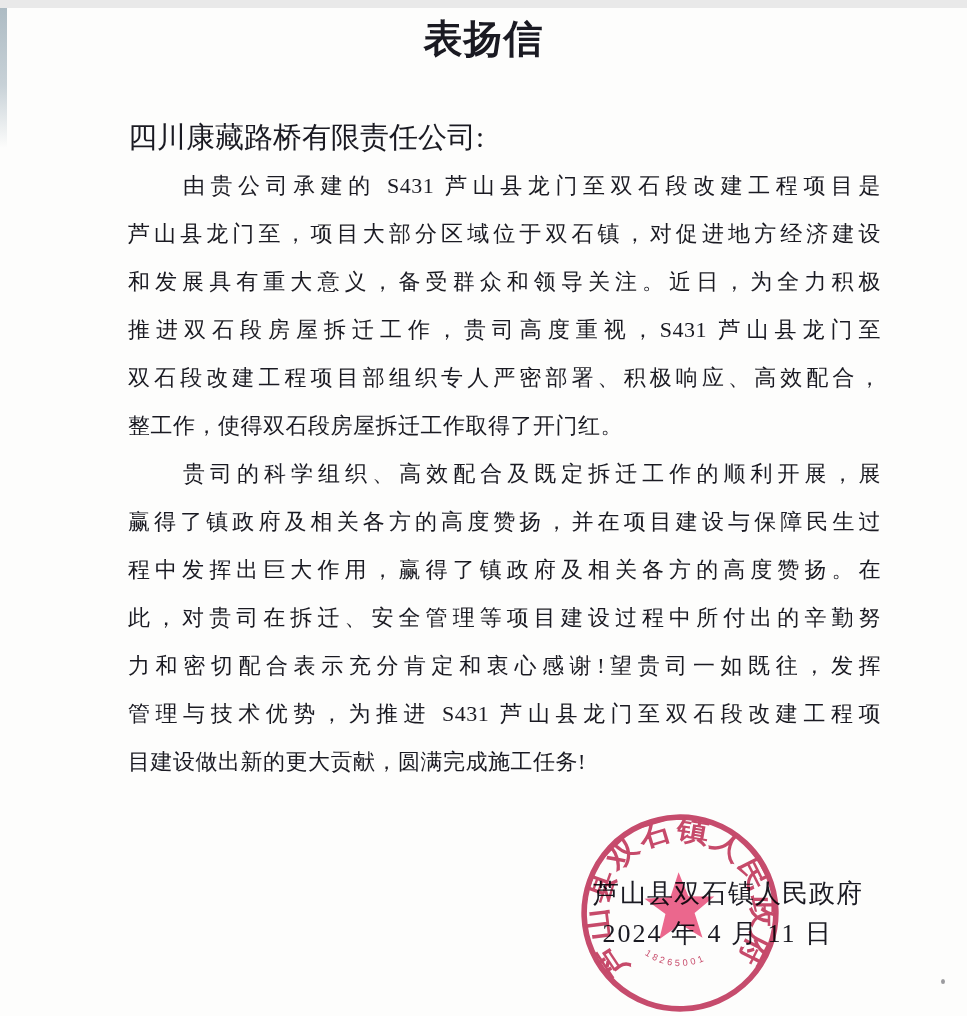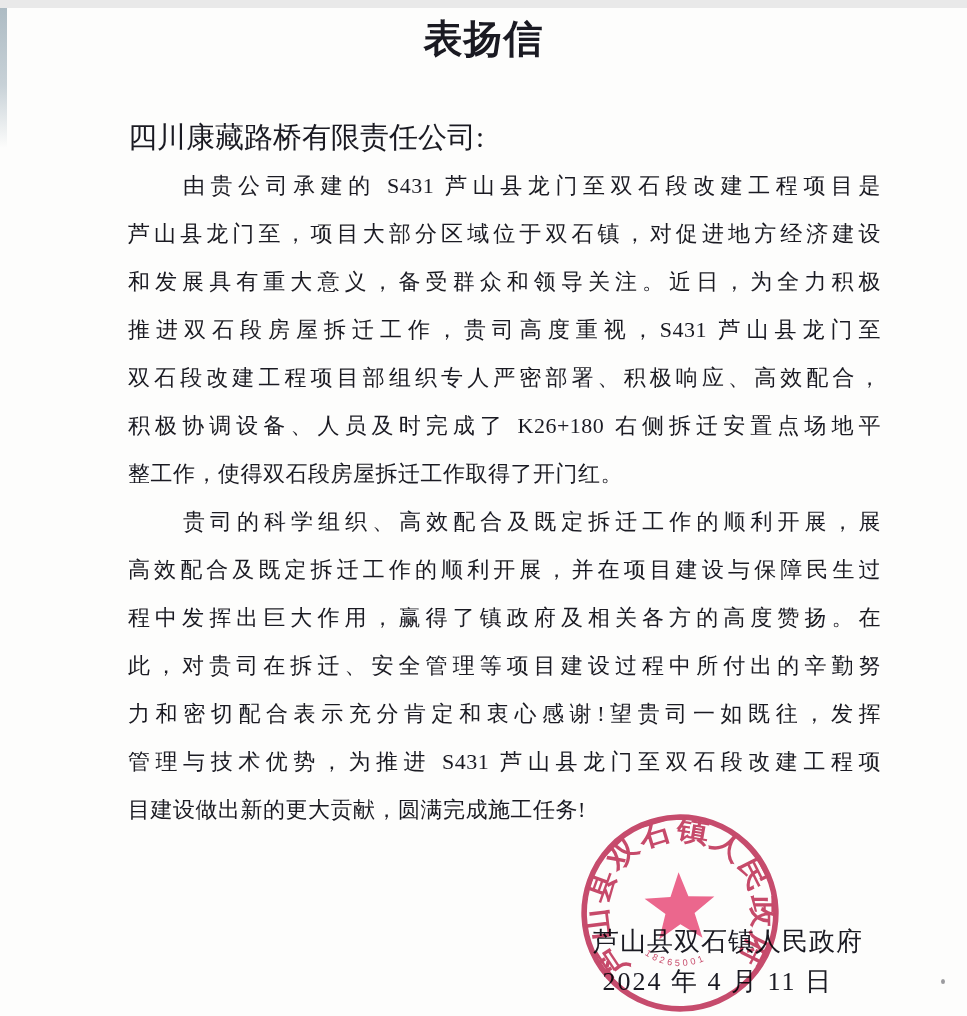--- a/index.html
+++ b/index.html
@@ -110,24 +110,23 @@
   <h1 class="title">表扬信</h1>
 
   <div class="letter-text">
     <div class="salutation">四川康藏路桥有限责任公司:</div>
     <div id="body-lines">
         <div class="line indent justify">由贵公司承建的 S431 芦山县龙门至双石段改建工程项目是</div>
         <div class="line justify">芦山县龙门至，项目大部分区域位于双石镇，对促进地方经济建设</div>
         <div class="line justify">和发展具有重大意义，备受群众和领导关注。近日，为全力积极</div>
         <div class="line justify">推进双石段房屋拆迁工作，贵司高度重视，S431 芦山县龙门至</div>
         <div class="line justify">双石段改建工程项目部组织专人严密部署、积极响应、高效配合，</div>
-        <div class="line justify">积极协调设备、人员及时完成了 K26+180 右侧拆迁安置点场地平</div>
         <div class="line">整工作，使得双石段房屋拆迁工作取得了开门红。</div>
         <div class="line indent justify">贵司的科学组织、高效配合及既定拆迁工作的顺利开展，展</div>
-        <div class="line justify">高效配合及既定拆迁工作的顺利开展，并在项目建设与保障民生过</div>
+        <div class="line justify">赢得了镇政府及相关各方的高度赞扬，并在项目建设与保障民生过</div>
         <div class="line justify">程中发挥出巨大作用，赢得了镇政府及相关各方的高度赞扬。在</div>
         <div class="line justify">此，对贵司在拆迁、安全管理等项目建设过程中所付出的辛勤努</div>
         <div class="line justify">力和密切配合表示充分肯定和衷心感谢!望贵司一如既往，发挥</div>
         <div class="line justify">管理与技术优势，为推进 S431 芦山县龙门至双石段改建工程项</div>
         <div class="line">目建设做出新的更大贡献，圆满完成施工任务!</div>
       </div>
     <div class="signature">芦山县双石镇人民政府</div>
     <div class="date">2024 年 4 月 11 日</div>
   </div>
 

